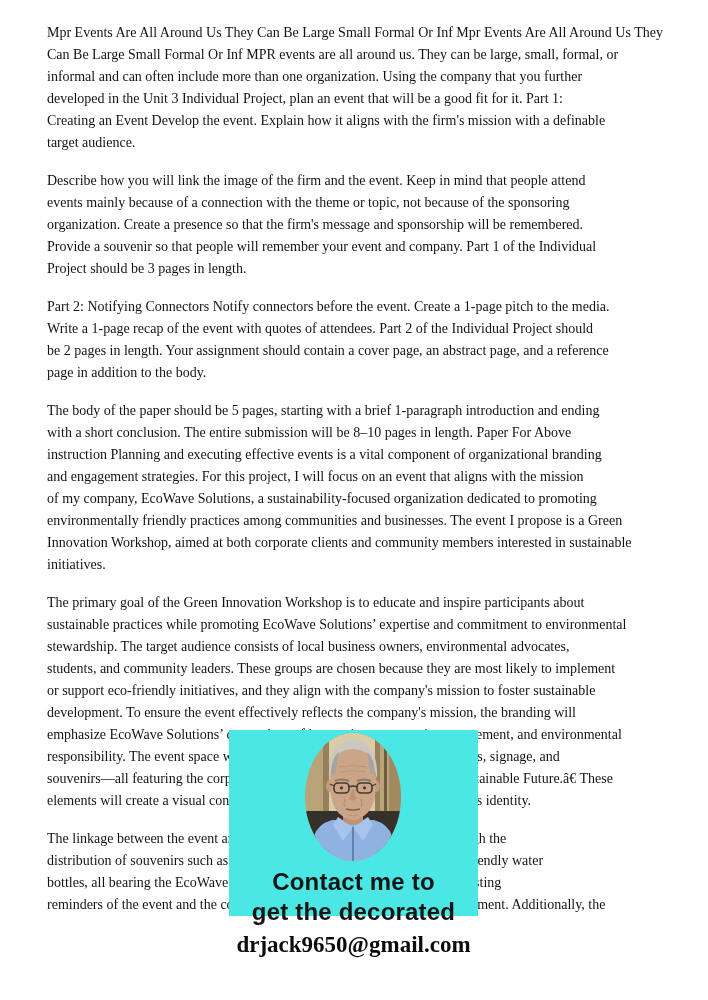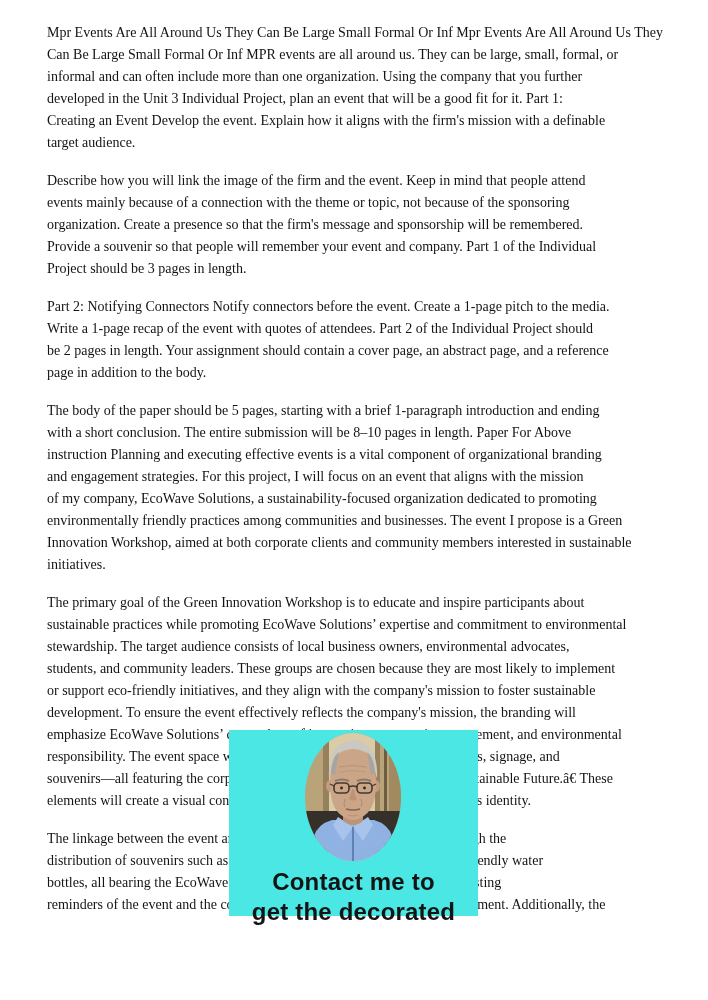--- a/index.html
+++ b/index.html
@@ -141,13 +141,14 @@
         <circle cx="59.5" cy="55" r="1.4" fill="#2f2722"></circle>
         <path d="M47,56 Q45,64 44,66 Q48,69 52,66 Q50,64 49,56" fill="#bb8f70" opacity="0.85"></path>
         <path d="M40,66 Q38,71 40,74 M56,66 Q58,71 56,74" stroke="#ad8266" stroke-width="1" fill="none" opacity="0.8"></path>
         <path d="M41,76 Q48,78 55,76" stroke="#8a5f46" stroke-width="1.6" fill="none"></path>
         <path d="M43,82 Q48,84 53,82" stroke="#b08768" stroke-width="1" fill="none" opacity="0.6"></path>
       </g>
     </svg>
   </div>
   <div class="cline c1">Contact me to</div>
   <div class="cline c2">get the decorated</div>
+  <div class="cemail">drjack9650@gmail.com</div>
 </div>
 
 </body></html>

